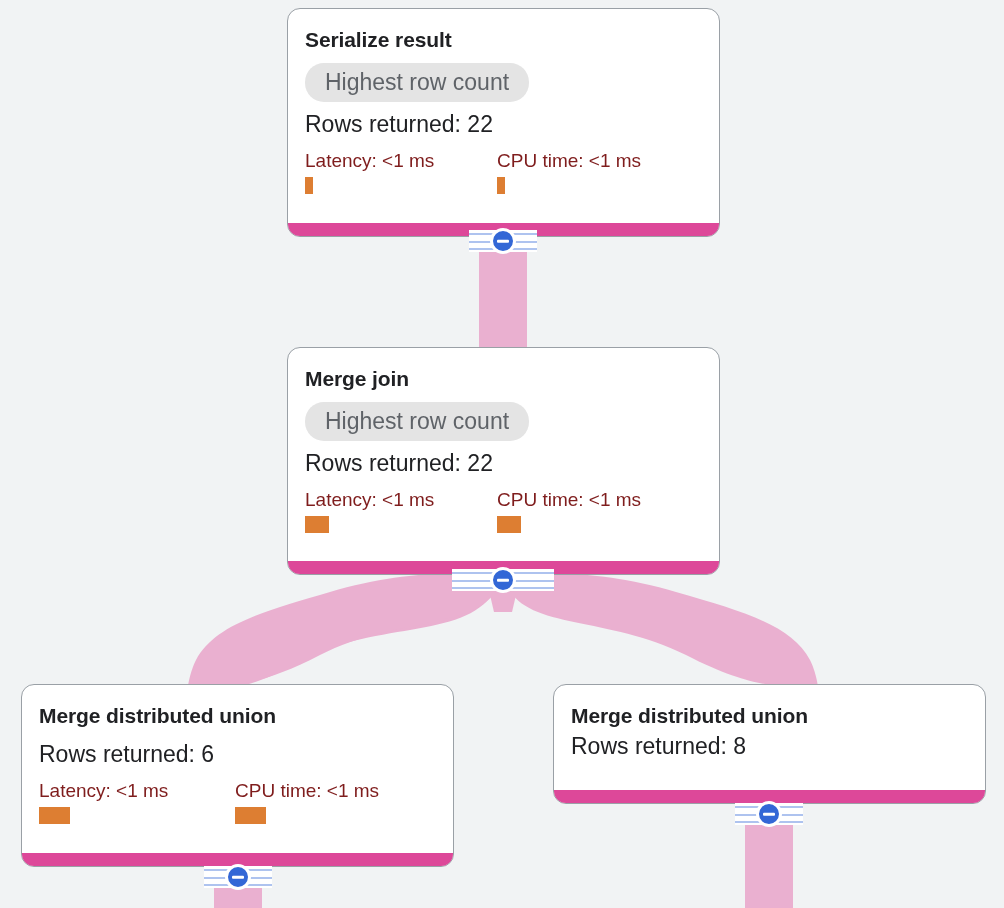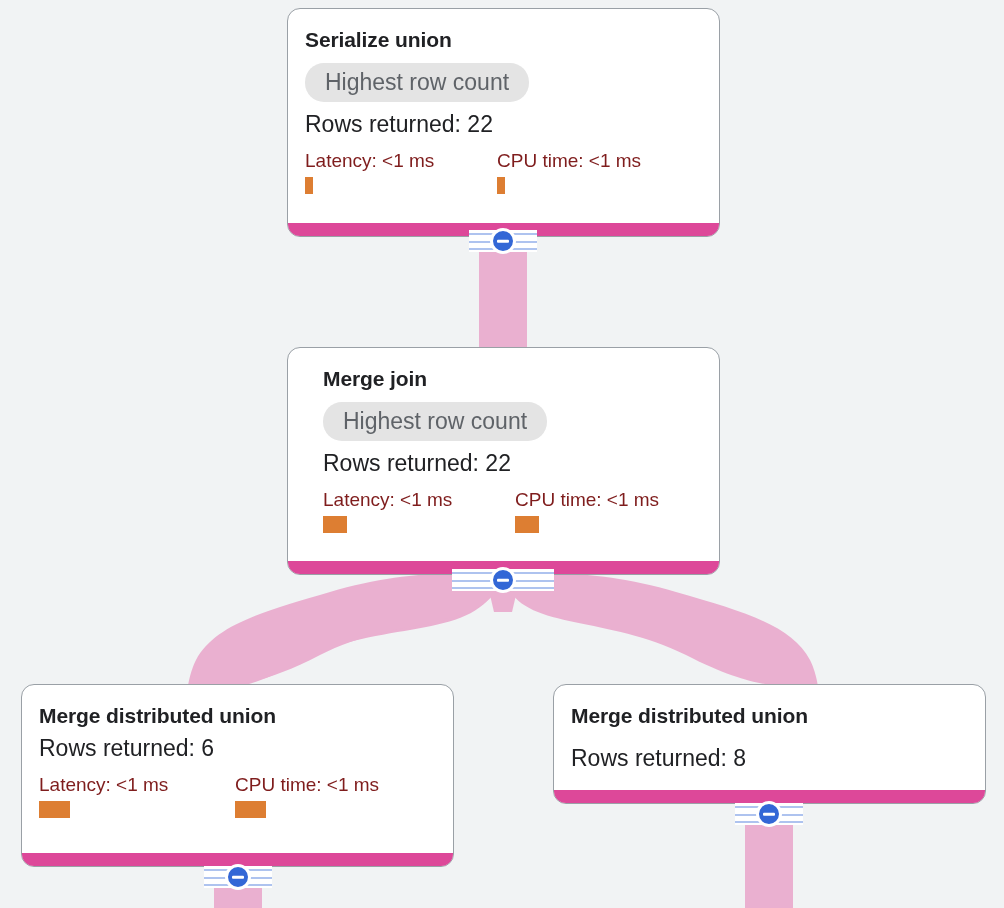--- a/index.html
+++ b/index.html
@@ -195,21 +195,21 @@
 
     <path fill="#eab0d0" d="M 486 578 L 520 578 L 512 612 L 494 612 Z"></path>
 
     <rect x="214" y="876" width="48" height="32" fill="#eab0d0"></rect>
 
     <rect x="745" y="812" width="48" height="96" fill="#eab0d0"></rect>
   </svg>
 
   <div class="node-card" style="left:287px; top:8px; width:433px; height:229px;">
     <div class="node-body">
-      <div class="node-title">Serialize union</div>
+      <div class="node-title">Serialize result</div>
       <div class="node-badge">Highest row count</div>
       <div class="node-rows">Rows returned: 22</div>
       <div class="metrics-row">
         <div class="metric" style="width:192px;">
           <div class="metric-label">Latency: &lt;1 ms</div>
           <div class="metric-bar" style="width:8px;"></div>
         </div>
         <div class="metric">
           <div class="metric-label">CPU time: &lt;1 ms</div>
           <div class="metric-bar" style="width:8px;"></div>
@@ -222,21 +222,21 @@
   <div class="toggle-rails" style="left:469px; top:230px; width:68px;">
     <div class="rail-bg"></div>
     <div class="rail r1"></div>
     <div class="rail r2"></div>
     <div class="rail r3"></div>
   </div>
   <div class="collapse-toggle" style="left:490px; top:228px;">
     <div class="minus"></div>
   </div>
 
-  <div class="node-card" style="left:287px; top:347px; width:433px; height:228px;padding-left:18px;">
+  <div class="node-card" style="left:287px; top:347px; width:433px; height:228px;">
     <div class="node-body">
       <div class="node-title">Merge join</div>
       <div class="node-badge">Highest row count</div>
       <div class="node-rows">Rows returned: 22</div>
       <div class="metrics-row">
         <div class="metric" style="width:192px;">
           <div class="metric-label">Latency: &lt;1 ms</div>
           <div class="metric-bar" style="width:24px;"></div>
         </div>
         <div class="metric">
@@ -254,21 +254,21 @@
     <div class="rail r2"></div>
     <div class="rail r3"></div>
   </div>
   <div class="collapse-toggle" style="left:490px; top:567px;">
     <div class="minus"></div>
   </div>
 
   <div class="node-card" style="left:21px; top:684px; width:433px; height:183px;">
     <div class="node-body">
       <div class="node-title">Merge distributed union</div>
-      <div class="node-rows" style="margin-top:8px;">Rows returned: 6</div>
+      <div class="node-rows" style="margin-top:14px;">Rows returned: 6</div>
       <div class="metrics-row">
         <div class="metric" style="width:196px;">
           <div class="metric-label">Latency: &lt;1 ms</div>
           <div class="metric-bar" style="width:31px;"></div>
         </div>
         <div class="metric">
           <div class="metric-label">CPU time: &lt;1 ms</div>
           <div class="metric-bar" style="width:31px;"></div>
         </div>
       </div>
@@ -282,21 +282,21 @@
     <div class="rail r2"></div>
     <div class="rail r3"></div>
   </div>
   <div class="collapse-toggle" style="left:225px; top:864px;">
     <div class="minus"></div>
   </div>
 
   <div class="node-card" style="left:553px; top:684px; width:433px; height:120px;">
     <div class="node-body">
       <div class="node-title">Merge distributed union</div>
-      <div class="node-rows" style="margin-top:18px;">Rows returned: 8</div>
+      <div class="node-rows" style="margin-top:6px;">Rows returned: 8</div>
     </div>
     <div class="node-footer"></div>
   </div>
 
   <div class="toggle-rails" style="left:735px; top:803px; width:68px;">
     <div class="rail-bg"></div>
     <div class="rail r1"></div>
     <div class="rail r2"></div>
     <div class="rail r3"></div>
   </div>

